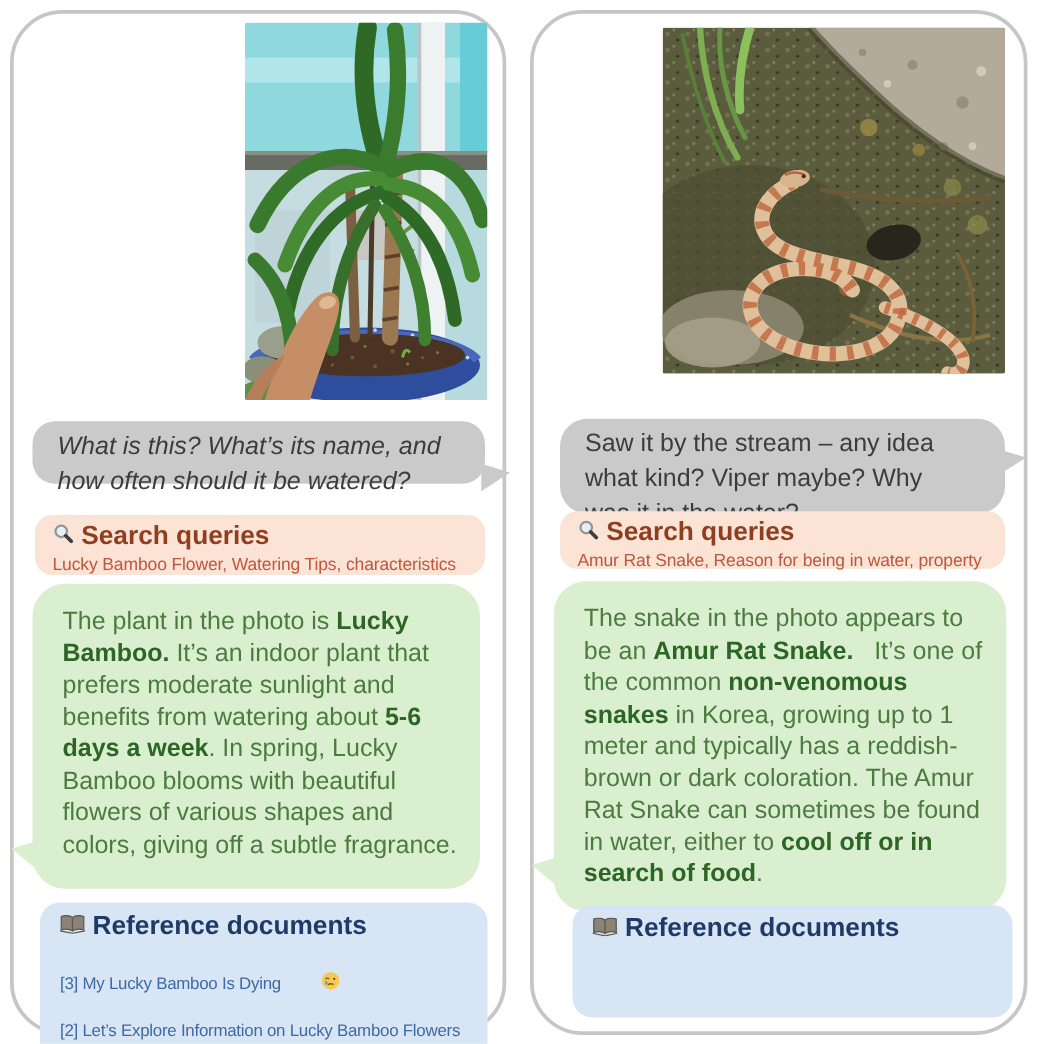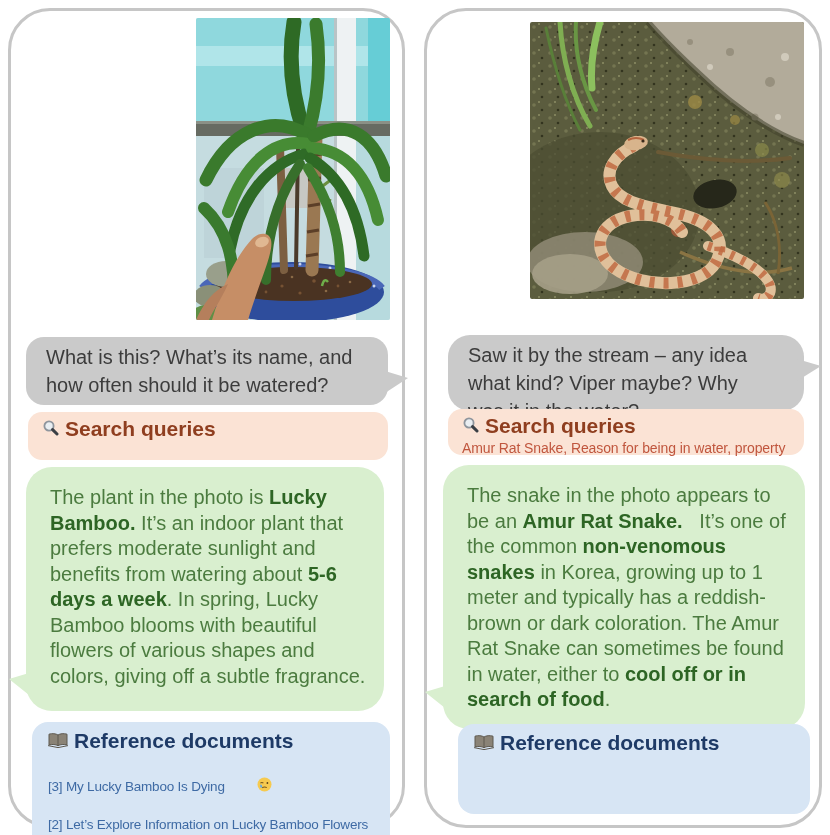--- a/index.html
+++ b/index.html
@@ -147,34 +147,35 @@
         <path d="M112,150 C132,182 144,214 144,254" stroke="#3f7f30" stroke-width="10"></path>
         <path d="M8,190 C30,210 40,240 38,290" stroke="#3a7a2e" stroke-width="12"></path>
       </g>
 
       <path d="M16,302 C28,262 42,236 56,221 C63,214 73,214 75,222 C78,234 64,262 52,302 Z" fill="#c68e66"></path>
       <path d="M0,302 C8,284 18,272 32,266 C24,284 16,294 13,302 Z" fill="#b57f5c"></path>
       <ellipse cx="66" cy="224" rx="7" ry="5" fill="#e0b892" transform="rotate(-20 66 224)"></ellipse>
     </svg>
   </div>
 
-  <div class="bubble-user" style="left:15px; top:326px; width:362px; height:68px;">What is this? What’s its name, and
+  <div class="bubble-user" style="left:15px; top:326px; width:362px; height:50px;font-style:italic;">What is this? What’s its name, and
 how often should it be watered?</div>
   <div class="tail-right" style="left:374px; top:360px;"></div>
 
   <div class="search-box" style="left:17px; top:401px; width:360px; height:48px;">
     <div class="box-header">
       <span class="icon">
         <svg width="17" height="17" viewBox="0 0 17 17">
             <circle cx="7" cy="7" r="4.6" fill="#e9eef2" stroke="#8e959d" stroke-width="1.8"></circle>
             <line x1="10.6" y1="10.6" x2="15" y2="15" stroke="#3a3f45" stroke-width="3" stroke-linecap="round"></line>
           </svg>
       </span>
       <span>Search queries</span>
     </div>
+    <div class="search-query">Lucky Bamboo Flower, Watering Tips, characteristics</div>
   </div>
 
   <div class="bubble-answer" style="left:15px; top:456px; width:358px; min-height:244px;"><span>The plant in the photo is </span><span class="b">Lucky Bamboo.</span><span> It’s an indoor plant that prefers moderate sunlight and benefits from watering about </span><span class="b">5-6 days a week</span><span>. In spring, Lucky Bamboo blooms with beautiful flowers of various shapes and colors, giving off a subtle fragrance.</span></div>
   <div class="tail-left" style="left:-2px; top:662px;"></div>
 
   <div class="ref-box" style="left:21px; top:711px; width:358px; min-height:86px;">
     <div class="box-header">
       <span class="icon">
         <svg width="20" height="15" viewBox="0 0 20 15">
             <path d="M10,2 C8,0.6 4,0.2 1,1.2 L1,12 C4,11 8,11.4 10,12.8 C12,11.4 16,11 19,12 L19,1.2 C16,0.2 12,0.6 10,2 Z" fill="#8a8376" stroke="#5d584e" stroke-width="1"></path>

